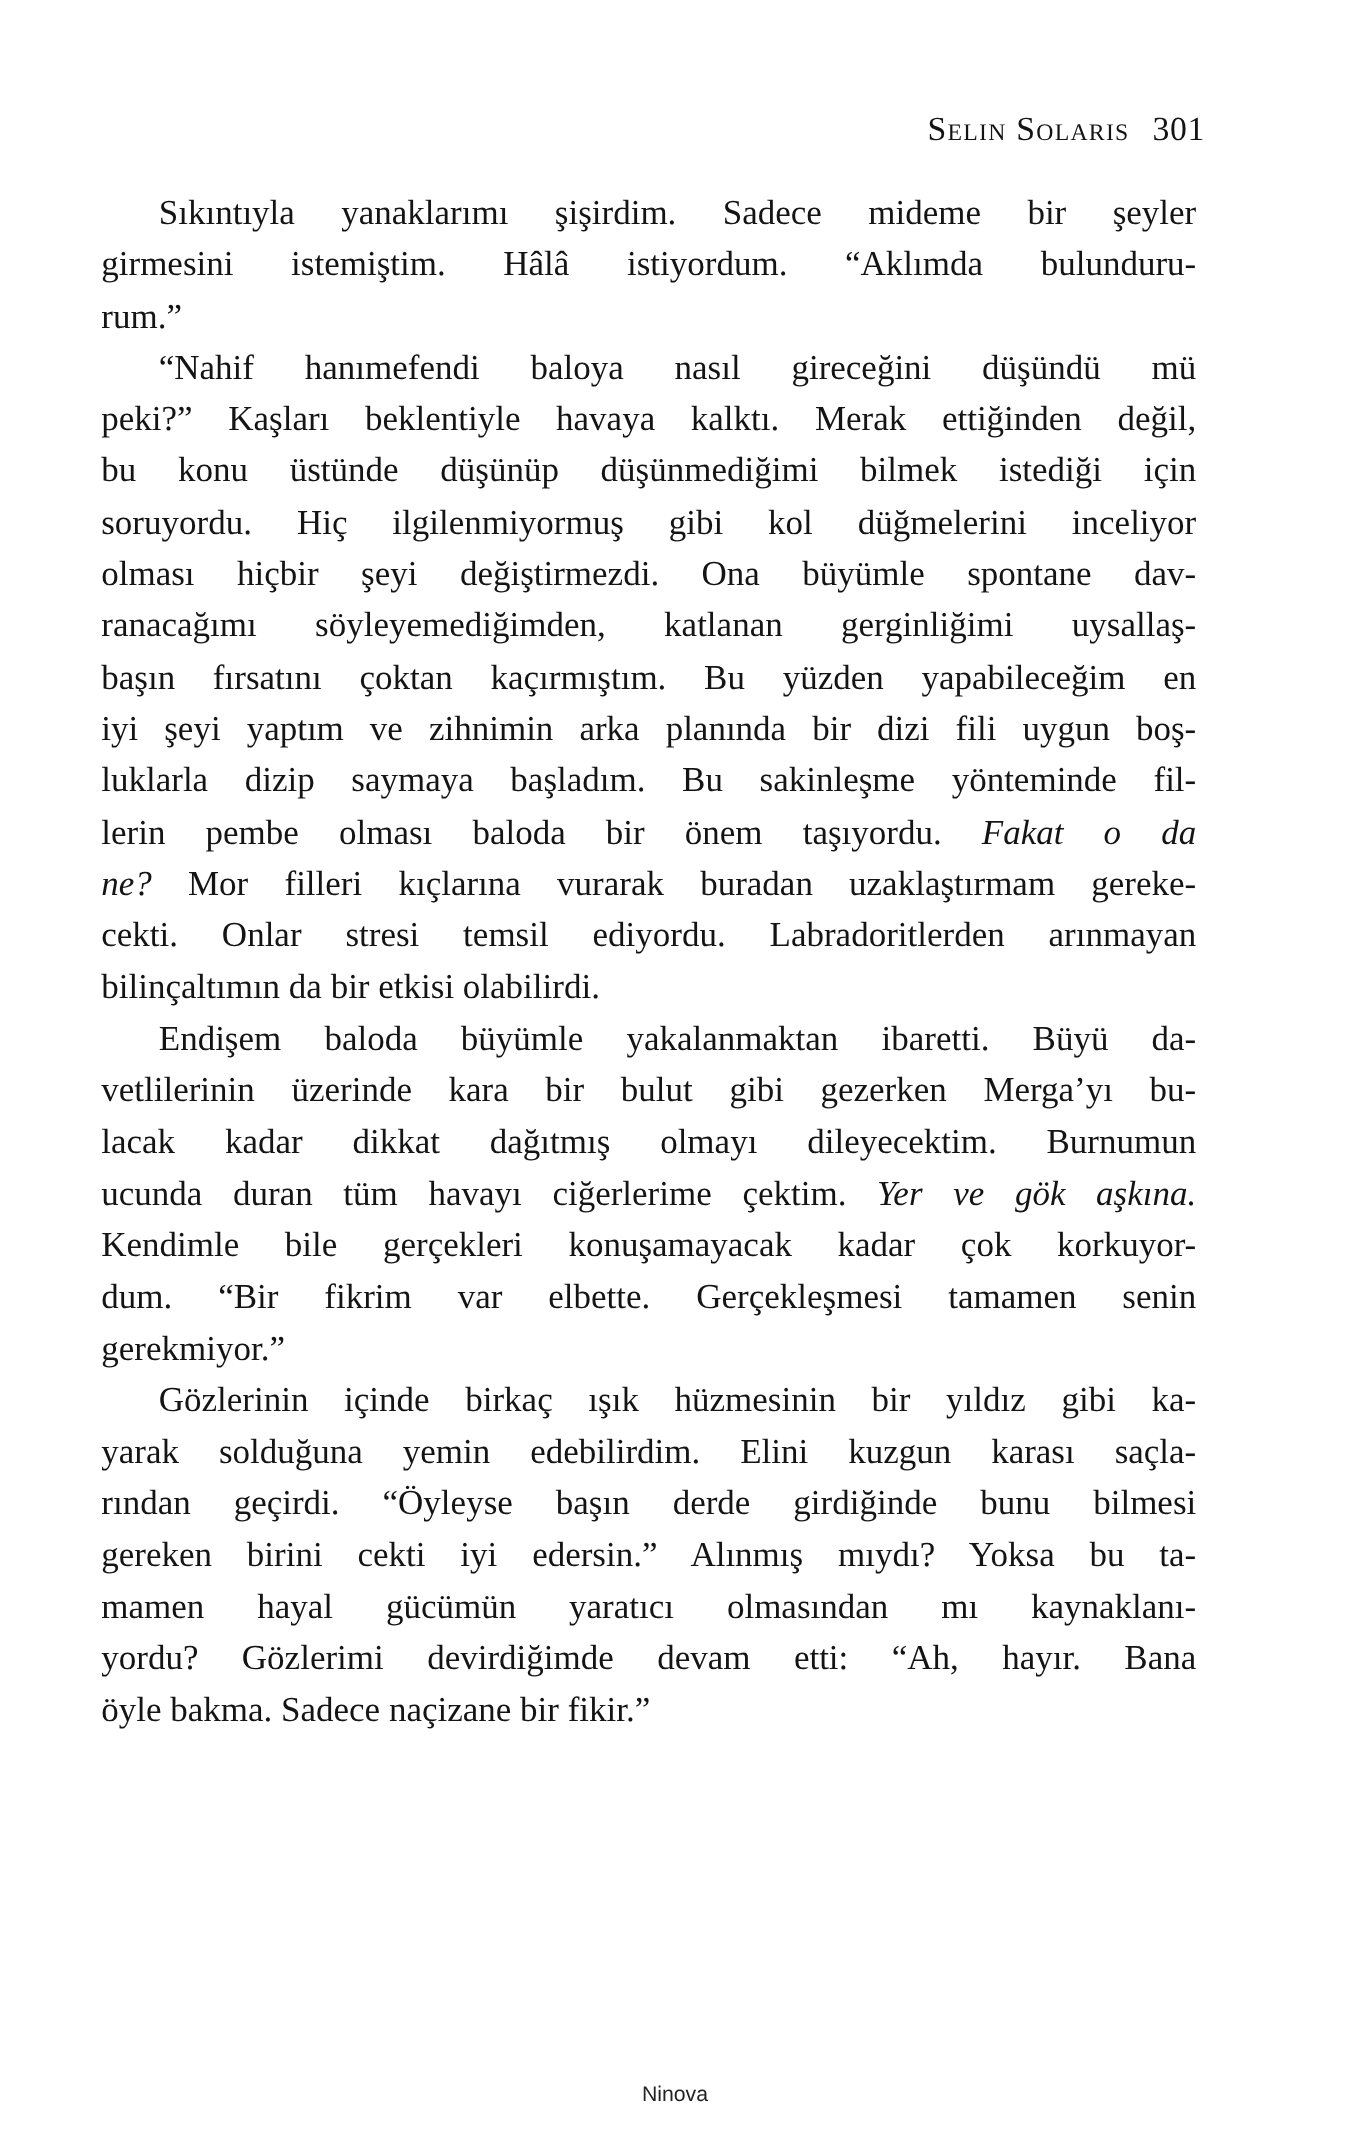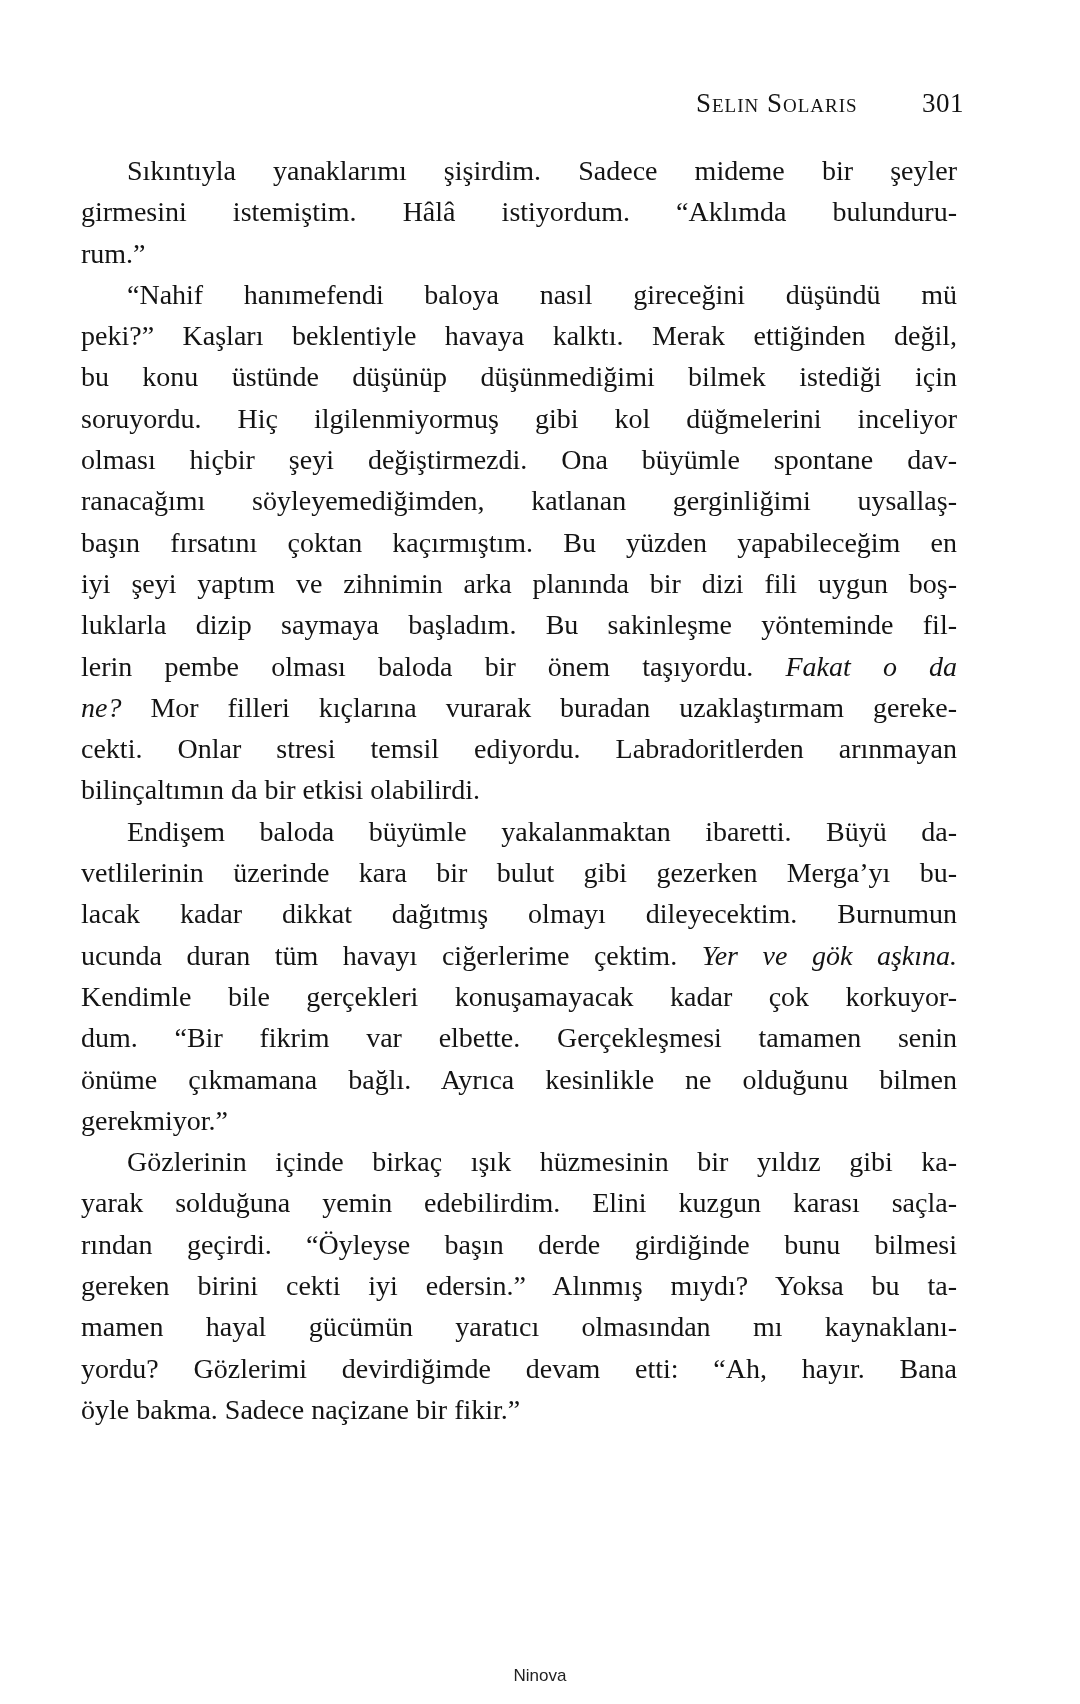--- a/index.html
+++ b/index.html
@@ -23,20 +23,21 @@
       display: flex;
       justify-content: space-between;
       align-items: baseline;
       font-family: "Liberation Serif", serif;
       font-size: 27px;
       letter-spacing: 0.5px;
     }
     .running-head .title {
       font-variant: small-caps;
       letter-spacing: 1px;
+      margin-left: 46px;
     }
     .body-text {
       position: absolute;
       top: 150px;
       left: 81px;
       width: 876px;
       font-family: "Liberation Serif", serif;
       font-size: 28px;
       line-height: 41.3px;
     }
@@ -93,21 +94,20 @@
     <div class="line"><span>lerin pembe olması baloda bir önem taşıyordu. </span><em>Fakat o da</em><span></span></div>
     <div class="line"><span></span><em>ne?</em><span> Mor filleri kıçlarına vurarak buradan uzaklaştırmam gereke-</span></div>
     <div class="line">cekti. Onlar stresi temsil ediyordu. Labradoritlerden arınmayan</div>
     <div class="line last">bilinçaltımın da bir etkisi olabilirdi.</div>
     <div class="line indent">Endişem baloda büyümle yakalanmaktan ibaretti. Büyü da-</div>
     <div class="line">vetlilerinin üzerinde kara bir bulut gibi gezerken Merga’yı bu-</div>
     <div class="line">lacak kadar dikkat dağıtmış olmayı dileyecektim. Burnumun</div>
     <div class="line"><span>ucunda duran tüm havayı ciğerlerime çektim. </span><em>Yer ve gök aşkına.</em><span></span></div>
     <div class="line">Kendimle bile gerçekleri konuşamayacak kadar çok korkuyor-</div>
     <div class="line">dum. “Bir fikrim var elbette. Gerçekleşmesi tamamen senin</div>
-    <div class="line">önüme çıkmamana bağlı. Ayrıca kesinlikle ne olduğunu bilmen</div>
     <div class="line last">gerekmiyor.”</div>
     <div class="line indent">Gözlerinin içinde birkaç ışık hüzmesinin bir yıldız gibi ka-</div>
     <div class="line">yarak solduğuna yemin edebilirdim. Elini kuzgun karası saçla-</div>
     <div class="line">rından geçirdi. “Öyleyse başın derde girdiğinde bunu bilmesi</div>
     <div class="line">gereken birini cekti iyi edersin.” Alınmış mıydı? Yoksa bu ta-</div>
     <div class="line">mamen hayal gücümün yaratıcı olmasından mı kaynaklanı-</div>
     <div class="line">yordu? Gözlerimi devirdiğimde devam etti: “Ah, hayır. Bana</div>
     <div class="line last">öyle bakma. Sadece naçizane bir fikir.”</div>
   </div>
 

